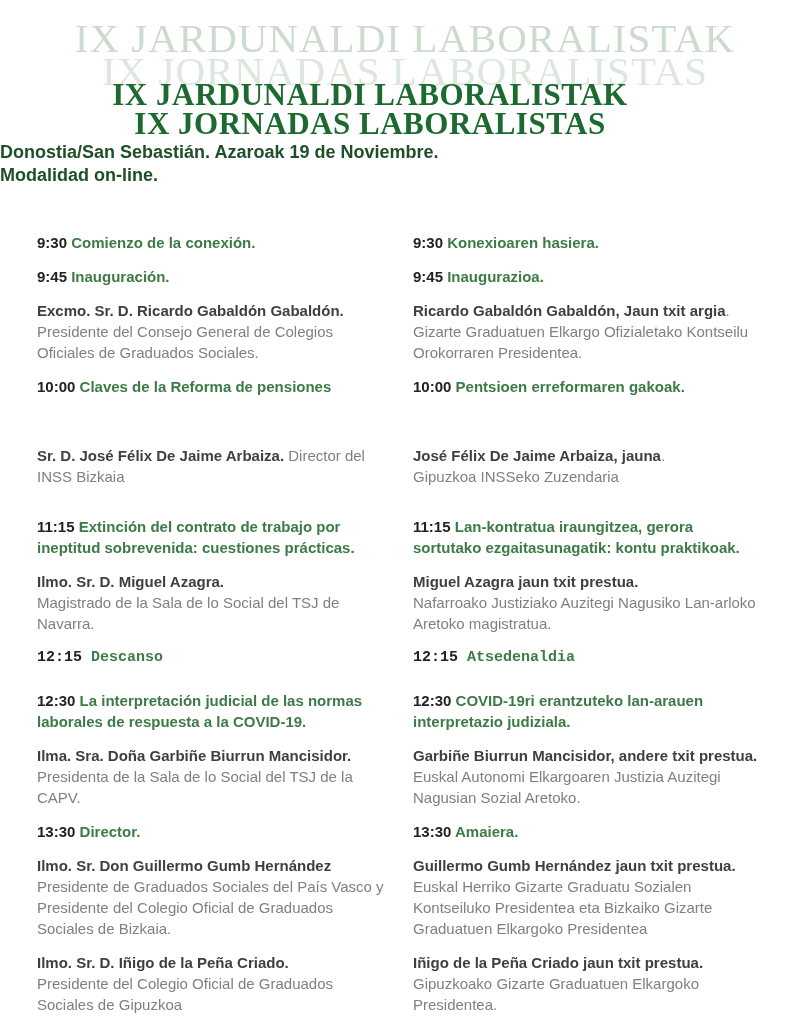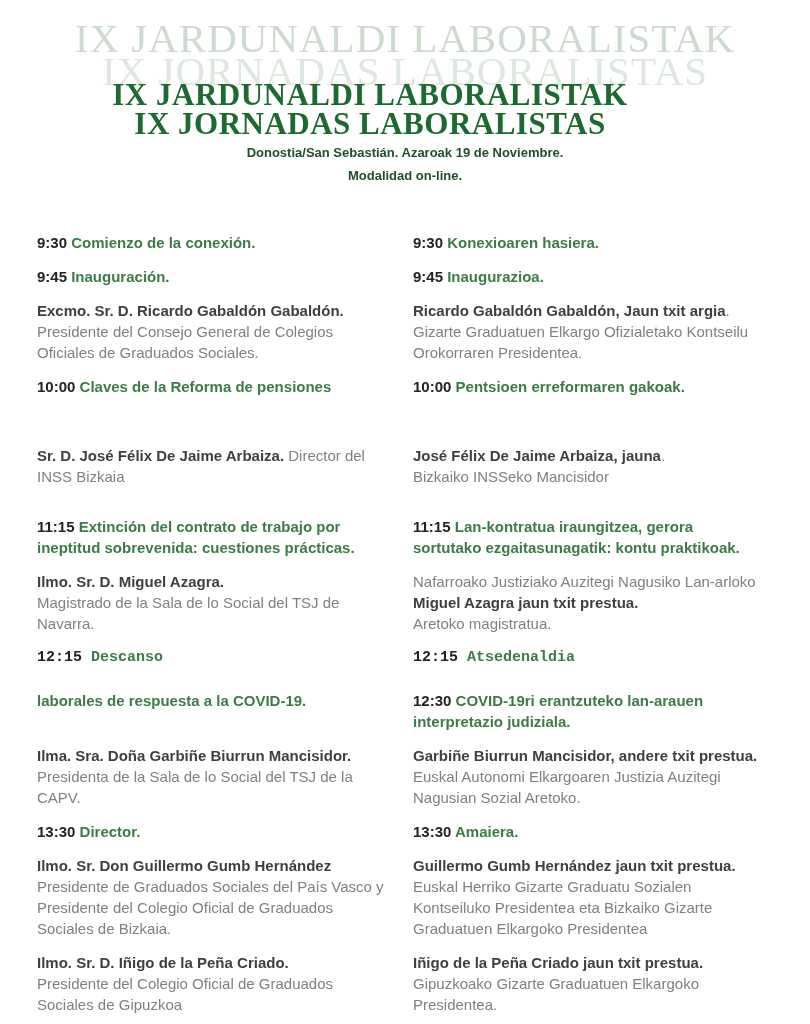--- a/index.html
+++ b/index.html
@@ -51,23 +51,22 @@
     line-height: 29px;
     letter-spacing: 0.5px;
     color: var(--title-green, #1c6a30);
     white-space: nowrap;
   }
   .subtitle {
     position: absolute;
     top: 141px;
     left: 0;
     width: 810px;
-    text-align: center;
     font-weight: 700;
-    font-size: 13px;
+    font-size: 18px;
     line-height: 23px;
     color: var(--subtitle-green, #1f4f29);
   }
   
   .program {
     padding-left: 37px;
     padding-right: 20px;
   }
   .row {
     display: grid;
@@ -145,55 +144,56 @@
           <div class="line"><span class="seg-time">10:00</span><span class="seg-title"> Pentsioen erreformaren gakoak.</span></div>
         </div>
       </div>
       <div class="row gap-large">
         <div class="cell">
           <div class="line"><span class="seg-name">Sr. D. José Félix De Jaime Arbaiza.</span><span class="seg-role"> Director del</span></div>
           <div class="line"><span class="seg-role">INSS Bizkaia</span></div>
         </div>
         <div class="cell">
           <div class="line"><span class="seg-name">José Félix De Jaime Arbaiza, jauna</span><span class="seg-role">.</span></div>
-          <div class="line"><span class="seg-role">Bizkaiko INSSeko Mancisidor</span></div>
+          <div class="line"><span class="seg-role">Gipuzkoa INSSeko Zuzendaria</span></div>
         </div>
       </div>
       <div class="row">
         <div class="cell">
           <div class="line"><span class="seg-time">11:15</span><span class="seg-title"> Extinción del contrato de trabajo por</span></div>
           <div class="line"><span class="seg-title">ineptitud sobrevenida: cuestiones prácticas.</span></div>
         </div>
         <div class="cell">
           <div class="line"><span class="seg-time">11:15</span><span class="seg-title"> Lan-kontratua iraungitzea, gerora</span></div>
           <div class="line"><span class="seg-title">sortutako ezgaitasunagatik: kontu praktikoak.</span></div>
         </div>
       </div>
       <div class="row">
         <div class="cell">
           <div class="line"><span class="seg-name">Ilmo. Sr. D. Miguel Azagra.</span></div>
           <div class="line"><span class="seg-role">Magistrado de la Sala de lo Social del TSJ de</span></div>
           <div class="line"><span class="seg-role">Navarra.</span></div>
         </div>
         <div class="cell">
+          <div class="line"><span class="seg-name">Miguel Azagra jaun txit prestua.</span></div>
           <div class="line"><span class="seg-role">Nafarroako Justiziako Auzitegi Nagusiko Lan-arloko</span></div>
-          <div class="line"><span class="seg-name">Miguel Azagra jaun txit prestua.</span></div>
           <div class="line"><span class="seg-role">Aretoko magistratua.</span></div>
         </div>
       </div>
       <div class="row gap-medium">
         <div class="cell">
           <div class="line"><span class="seg-time">12:15</span><span class="seg-title"> Descanso</span></div>
         </div>
         <div class="cell">
           <div class="line"><span class="seg-time">12:15</span><span class="seg-title"> Atsedenaldia</span></div>
         </div>
       </div>
       <div class="row">
         <div class="cell">
+          <div class="line"><span class="seg-time">12:30</span><span class="seg-title"> La interpretación judicial de las normas</span></div>
           <div class="line"><span class="seg-title">laborales de respuesta a la COVID-19.</span></div>
         </div>
         <div class="cell">
           <div class="line"><span class="seg-time">12:30</span><span class="seg-title"> COVID-19ri erantzuteko lan-arauen</span></div>
           <div class="line"><span class="seg-title">interpretazio judiziala.</span></div>
         </div>
       </div>
       <div class="row">
         <div class="cell">
           <div class="line"><span class="seg-name">Ilma. Sra. Doña Garbiñe Biurrun Mancisidor.</span></div>

